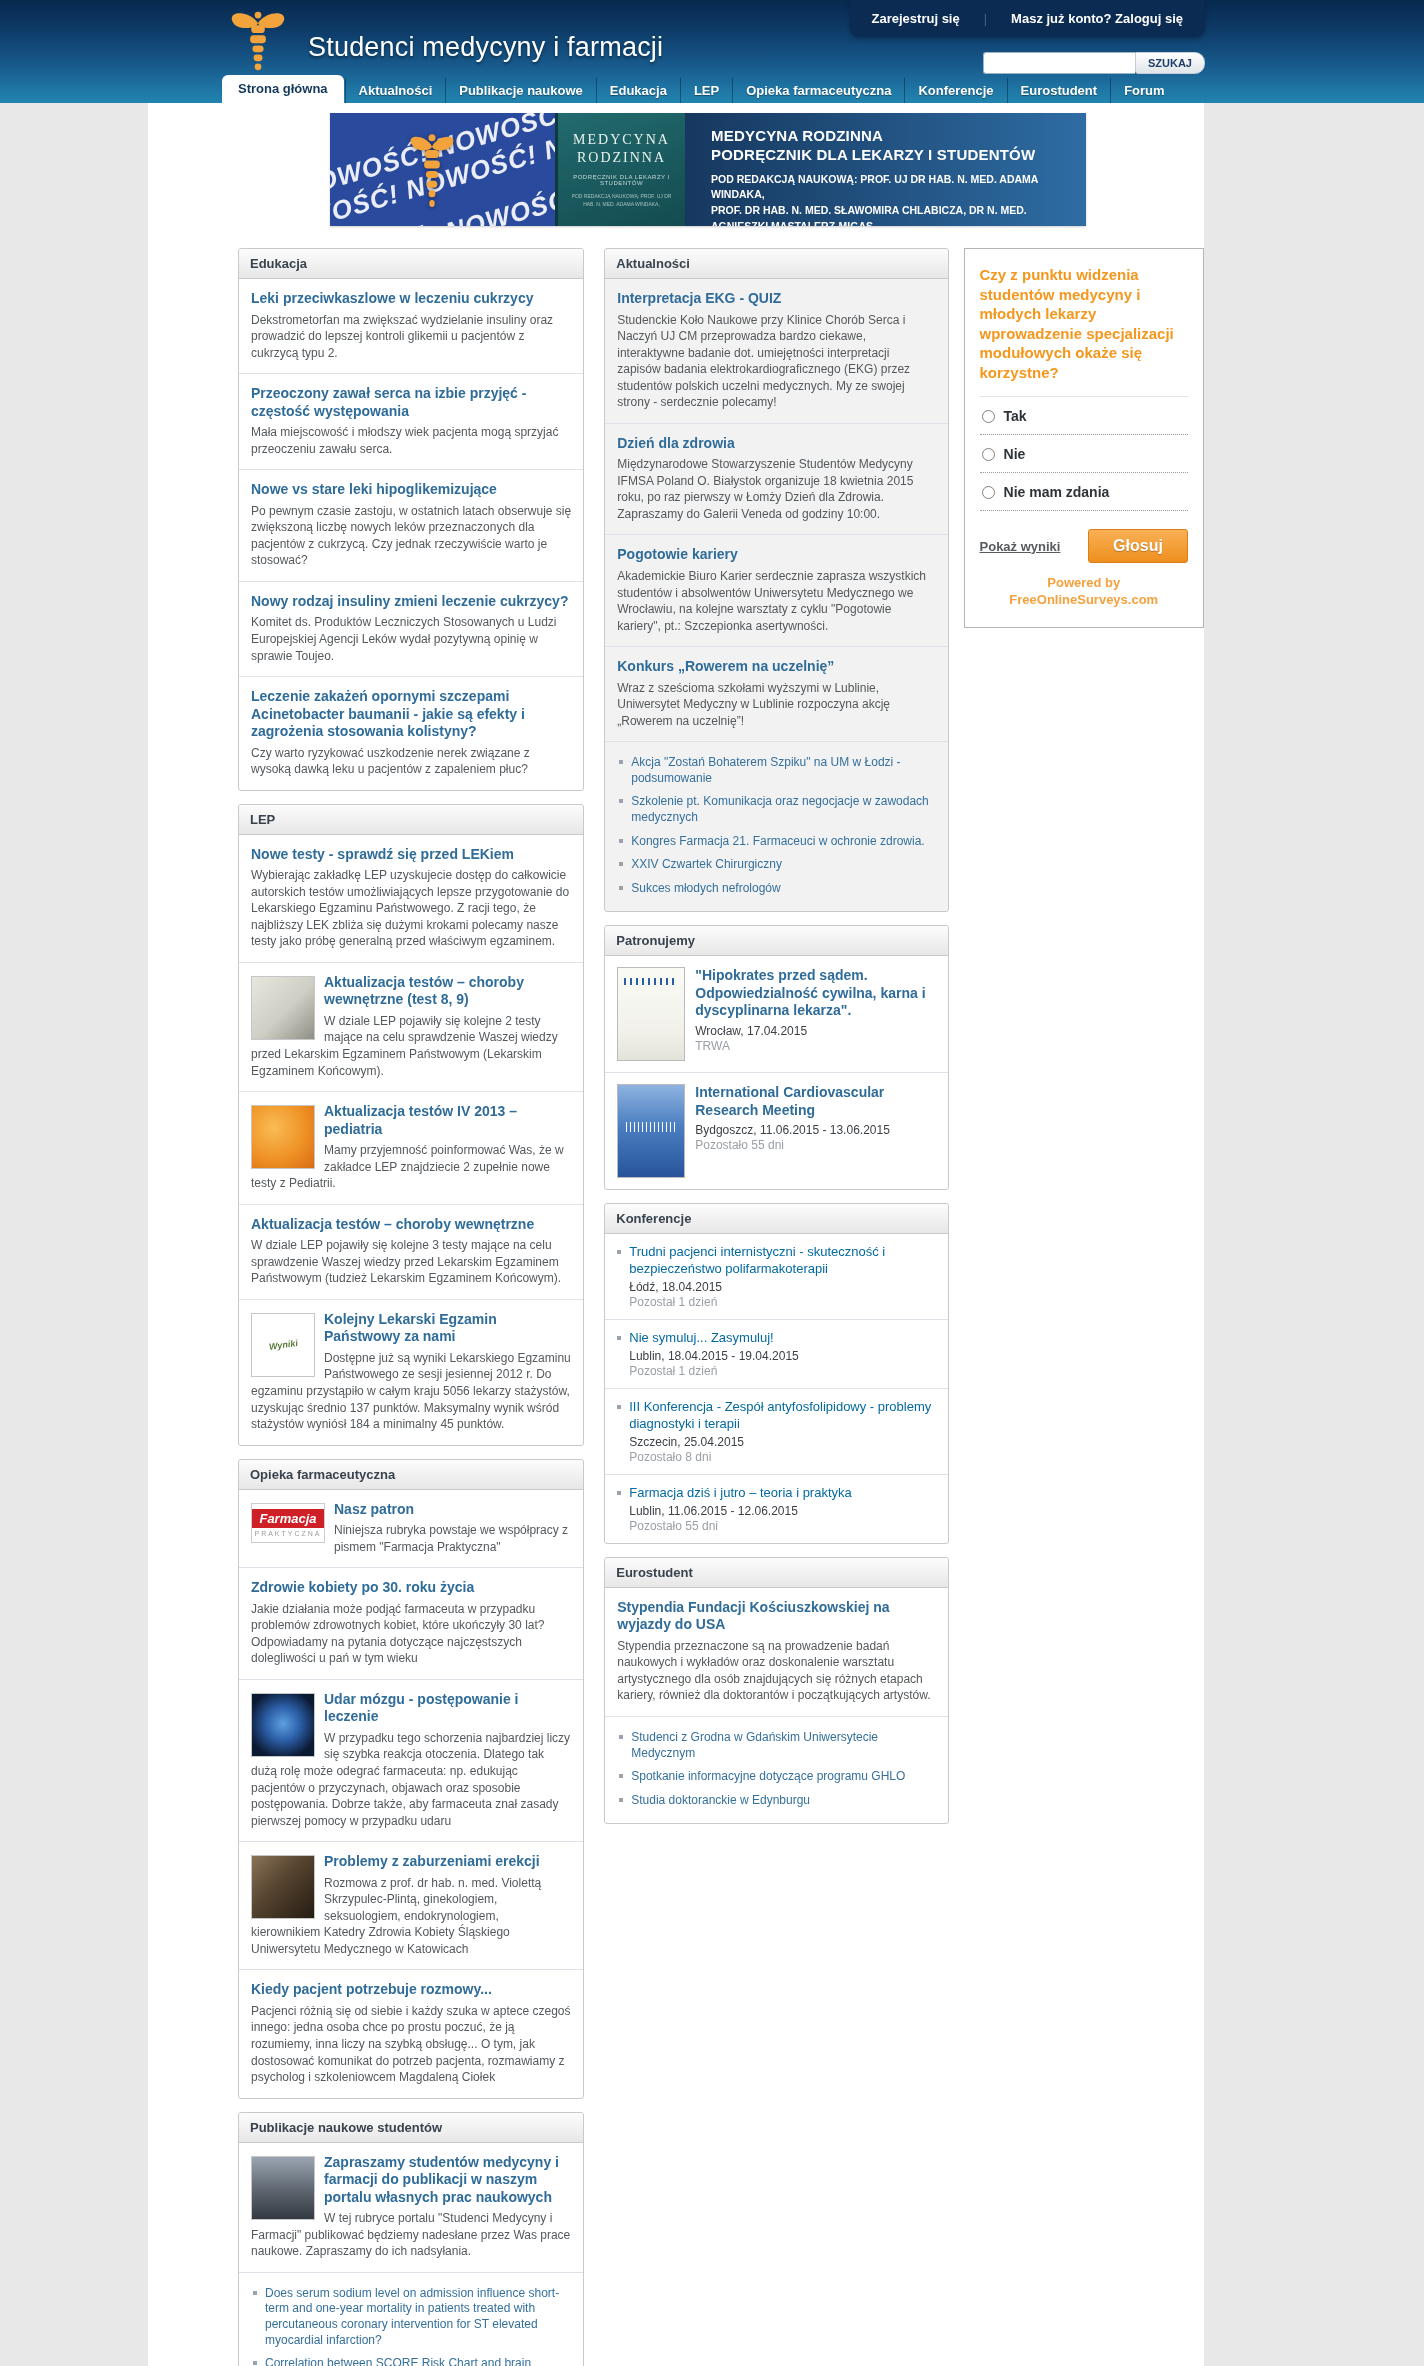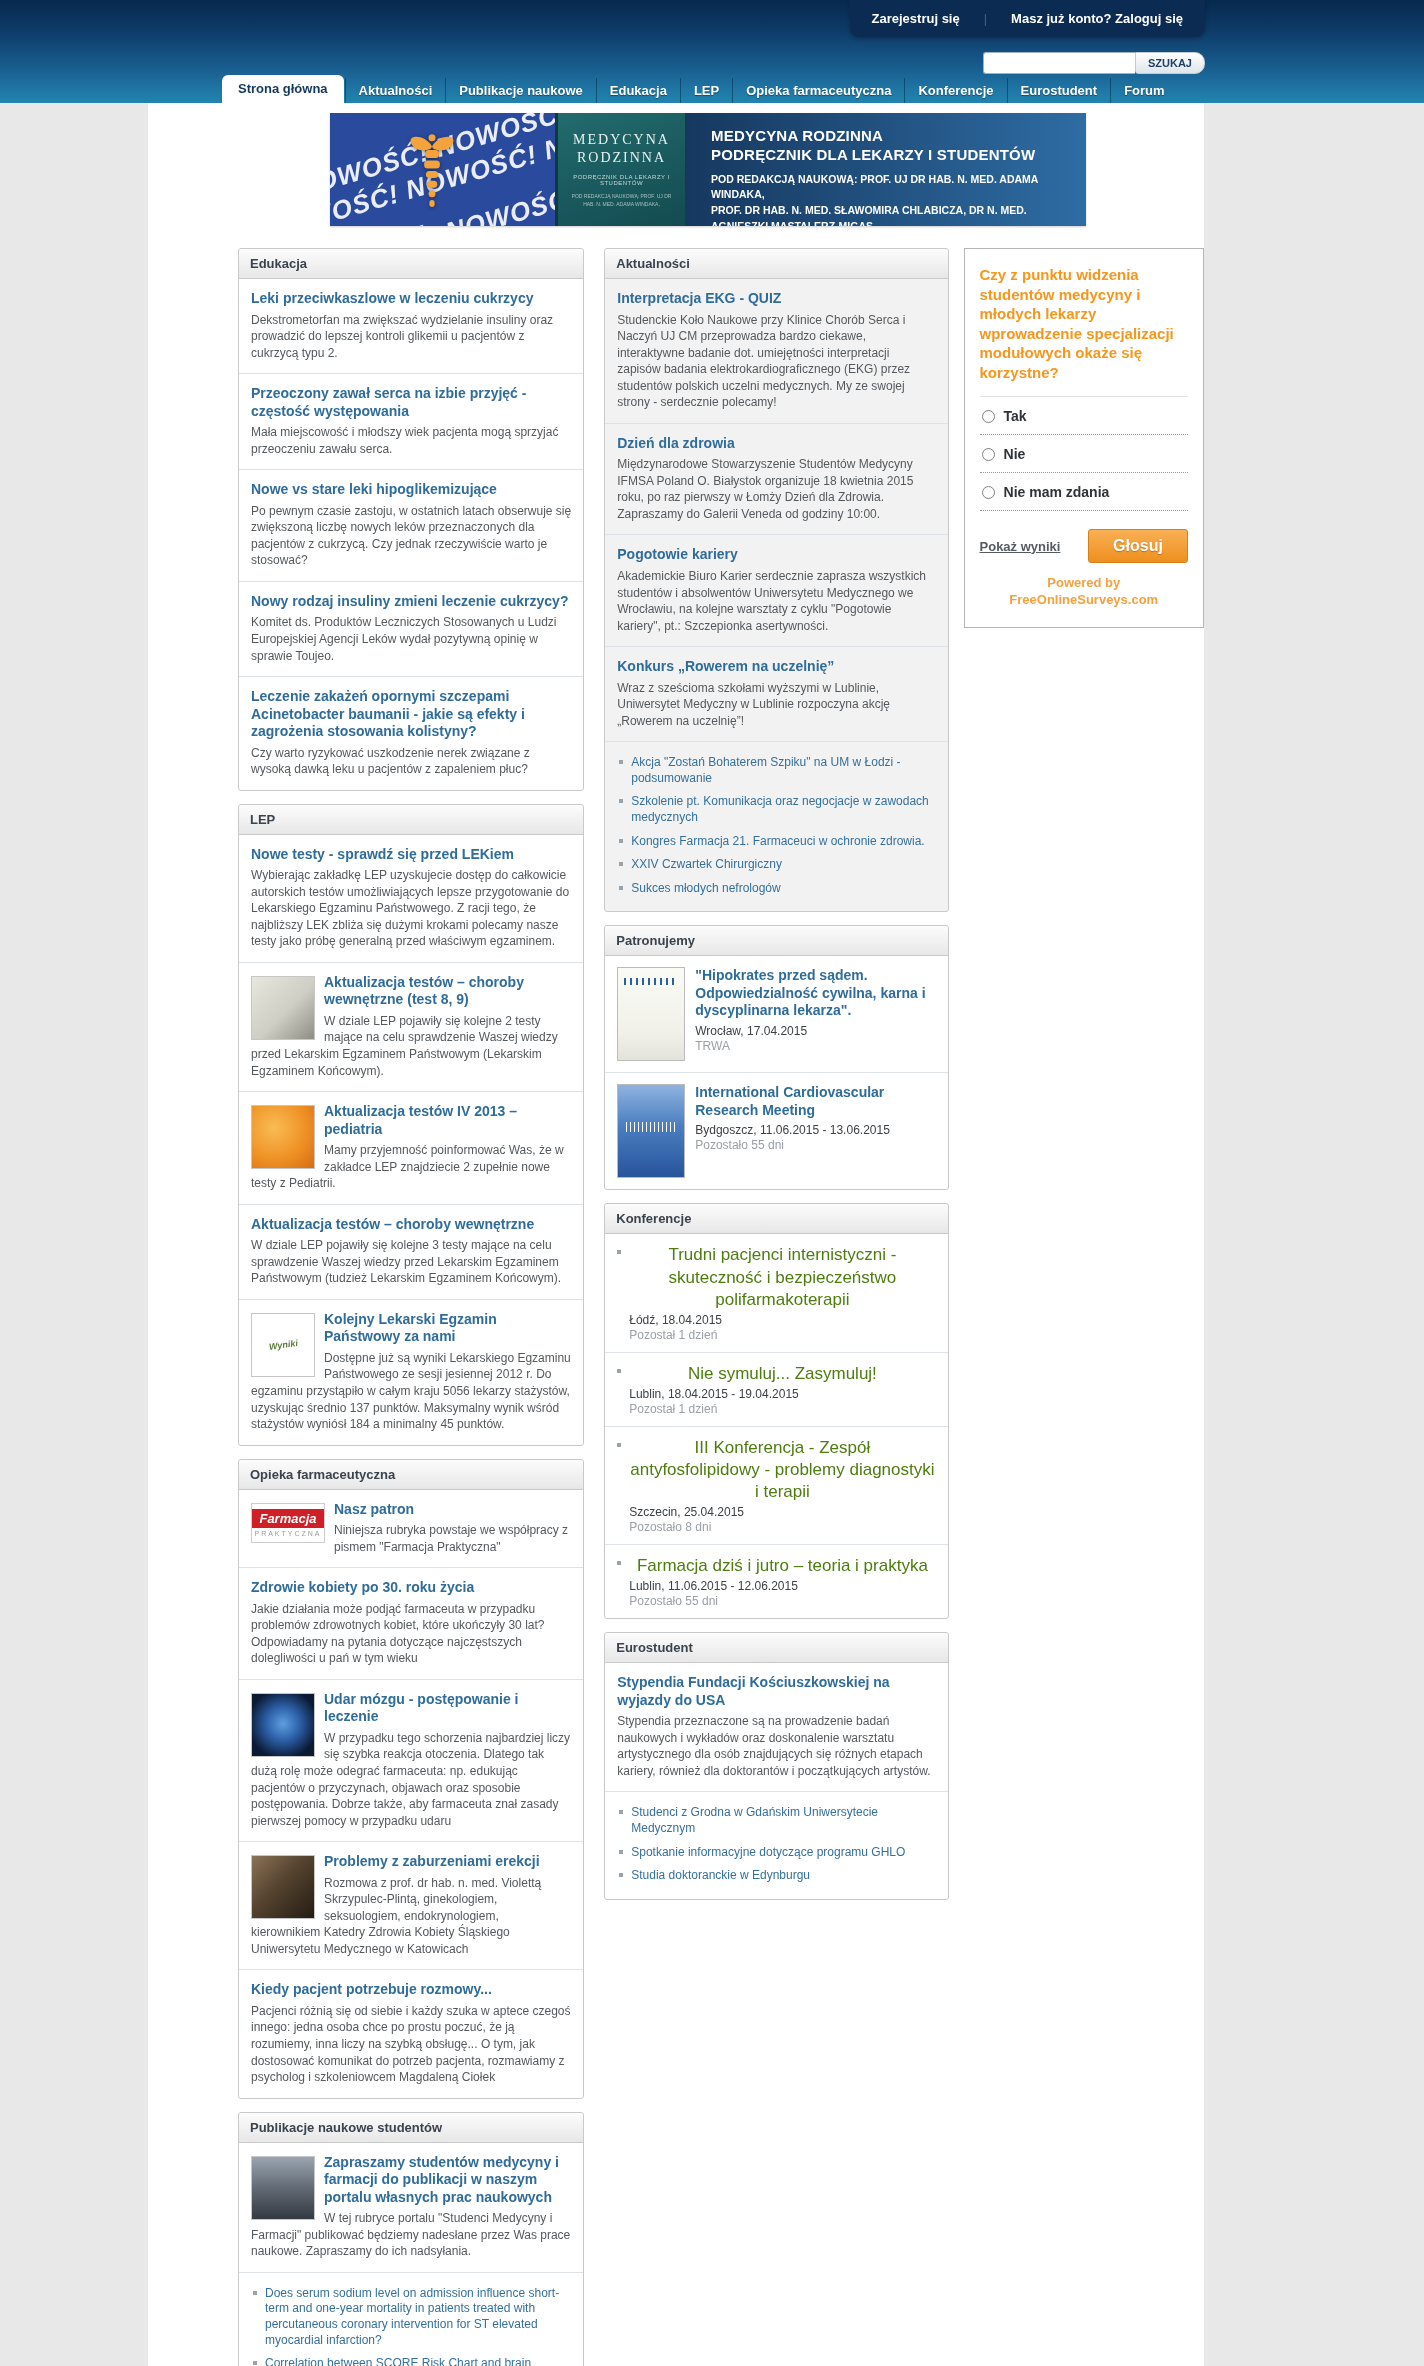--- a/index.html
+++ b/index.html
@@ -124,21 +124,21 @@
   .link-list { list-style:none; padding:9px 12px 11px 14px; }
   .link-list li { position:relative; padding:4px 0 4px 12px; font-size:12px; line-height:1.3; }
   .link-list li::before {
     content:""; position:absolute; left:0; top:9px; width:4px; height:4px; background:#9aa3ab;
   }
   .link-list a { color:#35709c; text-decoration:none; }
   
   .conf-item { position:relative; padding:10px 12px 10px 24px; border-bottom:1px solid #dde3e8; }
   .conf-item:last-child { border-bottom:none; }
   .conf-item::before { content:""; position:absolute; left:12px; top:16px; width:4px; height:4px; background:#9aa3ab; }
-  .conf-title { display:block; color:#4d7c0f; font-size:17px; line-height:1.3; text-decoration:none;text-align:center; }
+  .conf-title { display:block; color:#0369a1; font-size:13px; line-height:1.3; text-decoration:none; }
   .conf-loc { font-size:12px; color:#3c4146; margin-top:2px; }
   .conf-status { font-size:12px; color:#9aa0a6; margin-top:1px; }
   
   .patron-item { display:flex; padding:11px 12px; border-bottom:1px solid #dde3e8; }
   .patron-item:last-child { border-bottom:none; }
   .patron-img { width:68px; height:94px; border:1px solid #bbb; margin-right:10px; flex-shrink:0; }
   .poster-hipokrates { background:linear-gradient(180deg,#fbfbf6 0%,#f1f1ea 70%,#e3e3da 100%); position:relative; }
   .poster-hipokrates::after {
     content:""; position:absolute; left:6px; right:6px; top:10px; height:7px;
     background:repeating-linear-gradient(90deg,#2a5fa0 0 2px,transparent 2px 6px);
@@ -162,20 +162,35 @@
     color:#fff; font-weight:bold; font-size:16px; cursor:pointer; text-shadow:0 1px 1px rgba(0,0,0,.25);
   }
   .poll-powered { text-align:center; margin-top:12px; font-size:13px; font-weight:bold; color:#f5a13d; line-height:1.3; }
   .poll-powered a { color:#f5a13d; text-decoration:none; }
   .clearfix::after { content:""; display:block; clear:both; }
 </style>
 </head>
 <body>
 
 <header class="site-header">
+  <div class="logo-wrap">
+    <svg class="logo-icon" viewBox="0 0 64 64" aria-hidden="true">
+      <g fill="#f2a33c">
+        <path d="M32 15 C24 4, 6 4, 9 13 C12 21, 25 21, 31 17 Z"></path>
+        <path d="M32 15 C40 4, 58 4, 55 13 C52 21, 39 21, 33 17 Z"></path>
+        <circle cx="32" cy="8" r="3"></circle>
+        <rect x="26" y="17" width="12" height="7" rx="3"></rect>
+        <rect x="25" y="26" width="14" height="7" rx="3"></rect>
+        <rect x="27" y="35" width="10" height="6" rx="3"></rect>
+        <rect x="28" y="43" width="8" height="6" rx="3"></rect>
+        <rect x="29" y="51" width="6" height="6" rx="3"></rect>
+      </g>
+    </svg>
+    <div class="site-title">Studenci medycyny i farmacji</div>
+  </div>
 
   <div class="account-box">
     <a href="#">Zarejestruj się</a>
     <span class="account-sep">|</span>
     <a href="#">Masz już konto? Zaloguj się</a>
   </div>
 
   <div class="search-bar">
     <input class="search-input" type="text" placeholder="" style="">
     <button class="search-btn">SZUKAJ</button>

